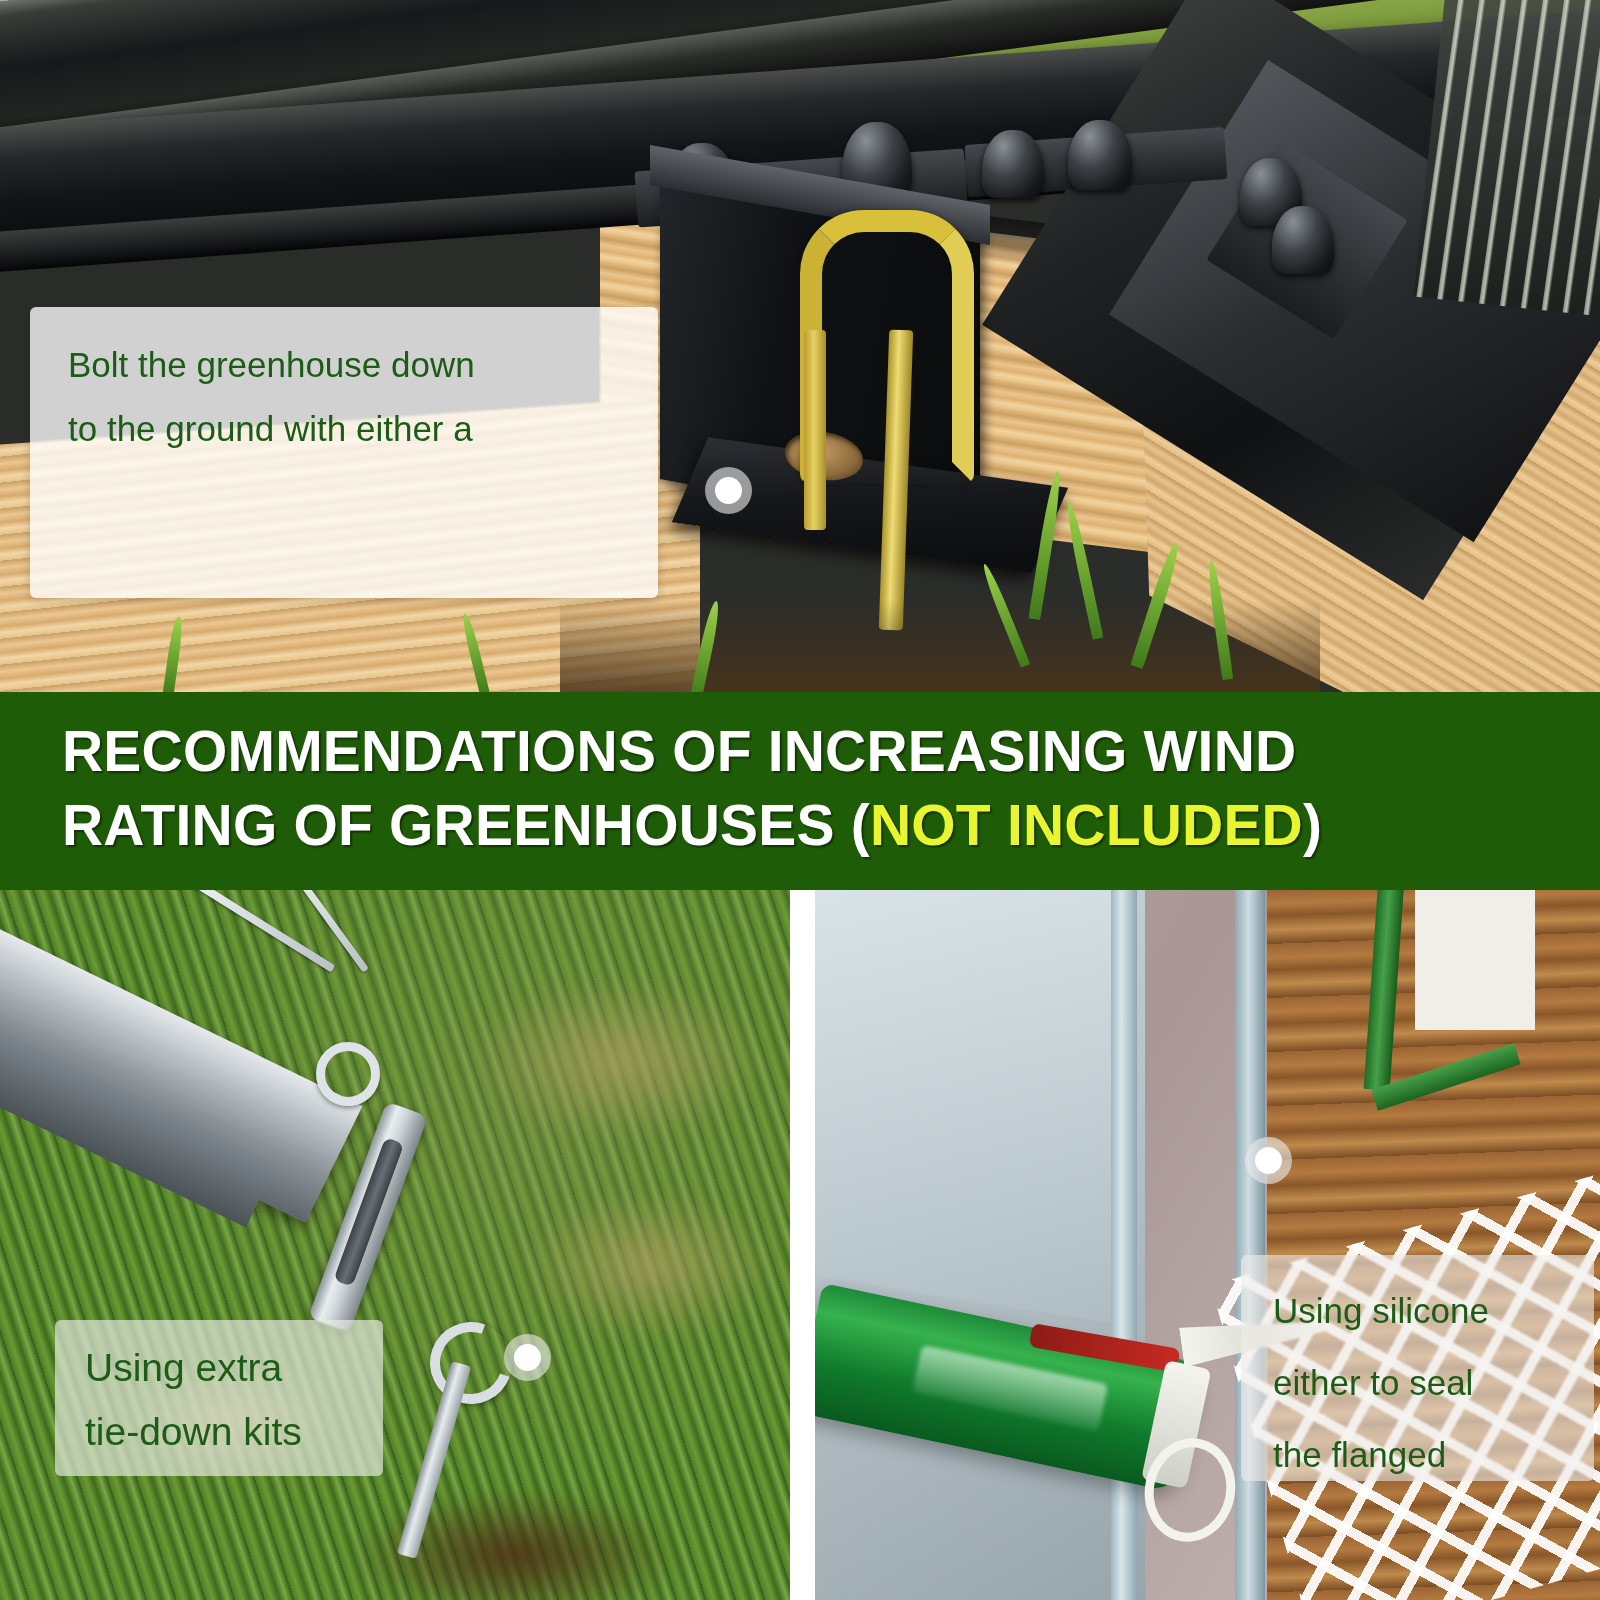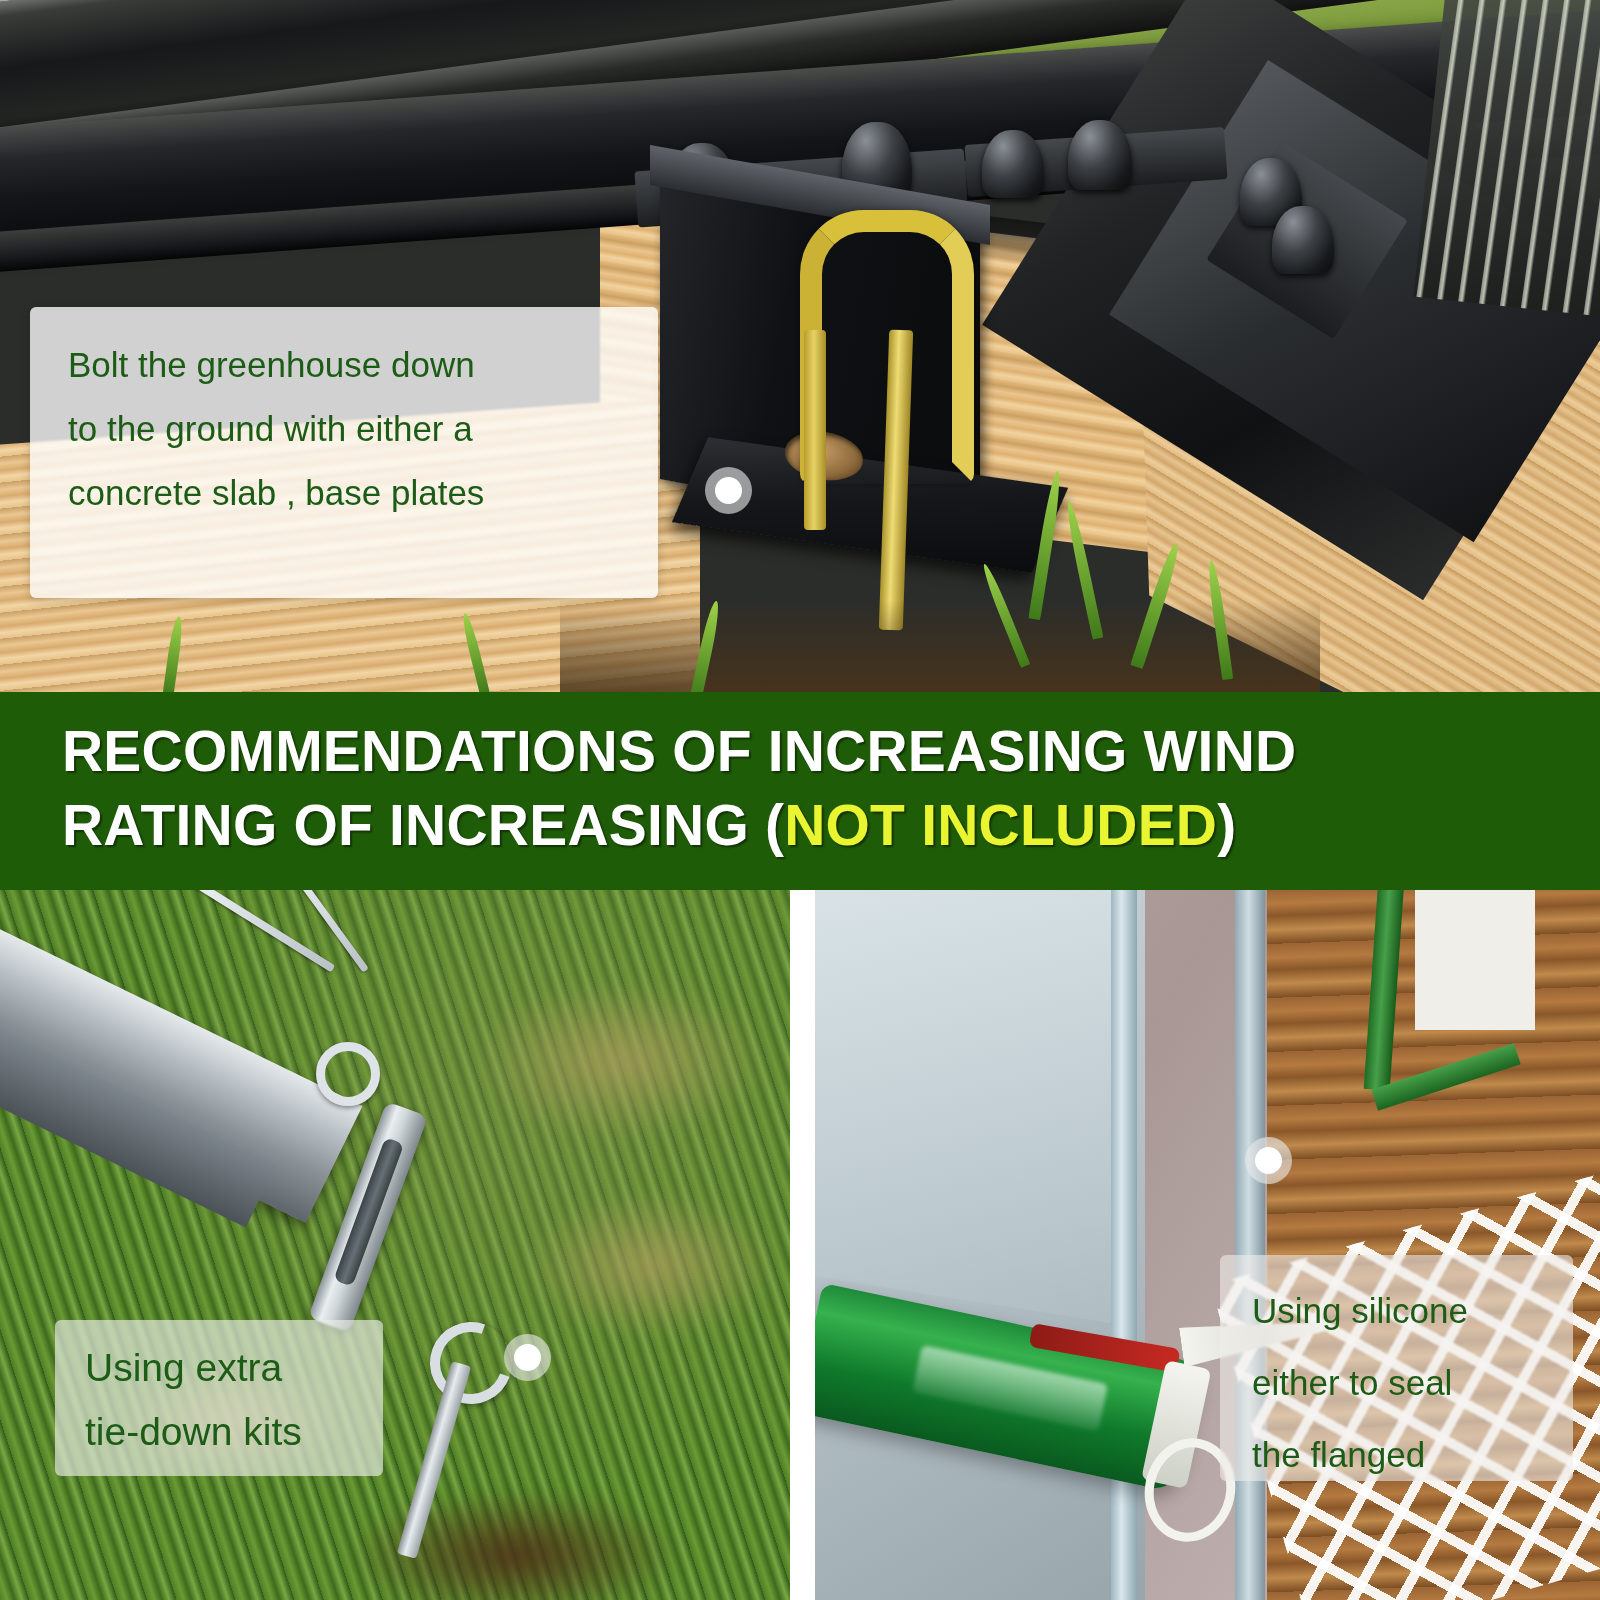--- a/index.html
+++ b/index.html
@@ -272,33 +272,32 @@
     <div class="blade" style="left:1214px;top:560px;width:11px;height:120px;transform:rotate(-8deg);"></div>
     <div class="blade" style="left:1000px;top:560px;width:10px;height:110px;transform:rotate(-22deg);"></div>
     <div class="blade" style="left:700px;top:600px;width:12px;height:100px;transform:rotate(12deg);"></div>
     <div class="blade" style="left:470px;top:612px;width:10px;height:84px;transform:rotate(-14deg);"></div>
     <div class="blade" style="left:168px;top:616px;width:11px;height:80px;transform:rotate(8deg);"></div>
 
     <div class="caption-box cap-top">
       <div class="cap-text">
         <div class="cap-line">Bolt the greenhouse down</div>
         <div class="cap-line">to the ground with either a</div>
-        <div class="cap-line">concrete slab , base plates</div>
       </div>
     </div>
 
     <div class="dot" style="left:705px;top:467px;width:47px;height:47px;">
         <i style="width:27px;height:27px;"></i>
       </div>
   </div>
 
   <div class="banner">
     <div class="banner-inner">
       <div class="banner-l1">RECOMMENDATIONS OF INCREASING WIND</div>
-      <div class="banner-l2"><span>RATING OF INCREASING </span><span>(</span><span class="hl">NOT INCLUDED</span><span>)</span></div>
+      <div class="banner-l2"><span>RATING OF GREENHOUSES </span><span>(</span><span class="hl">NOT INCLUDED</span><span>)</span></div>
     </div>
   </div>
 
   <div class="bl-panel">
     <div class="bl-dry" style="left:470px;top:90px;width:300px;height:160px;"></div>
     <div class="bl-dry" style="left:520px;top:300px;width:260px;height:150px;"></div>
     <div class="bl-dry" style="left:120px;top:470px;width:220px;height:120px;"></div>
 
     <div class="bl-rail"></div>
     <div class="bl-rail2"></div>
@@ -339,21 +338,21 @@
     <div class="br-mesh"></div>
 
     <div class="br-tube">
       <div class="br-tube-red"></div>
       <div class="br-tube-lbl"></div>
       <div class="br-tube-cap"></div>
     </div>
     <div class="br-nozzle"></div>
     <div class="br-ring"></div>
 
-    <div class="caption-box cap-br" style="position:absolute;left:405px;top:365px;">
+    <div class="caption-box cap-br" style="position:absolute;left:426px;top:365px;">
       <div class="cap-text">
         <div class="cap-line">Using silicone</div>
         <div class="cap-line">either to seal</div>
         <div class="cap-line">the flanged</div>
       </div>
     </div>
 
     <div class="dot" style="left:430px;top:247px;width:47px;height:47px;">
         <i style="width:27px;height:27px;"></i>
       </div>

